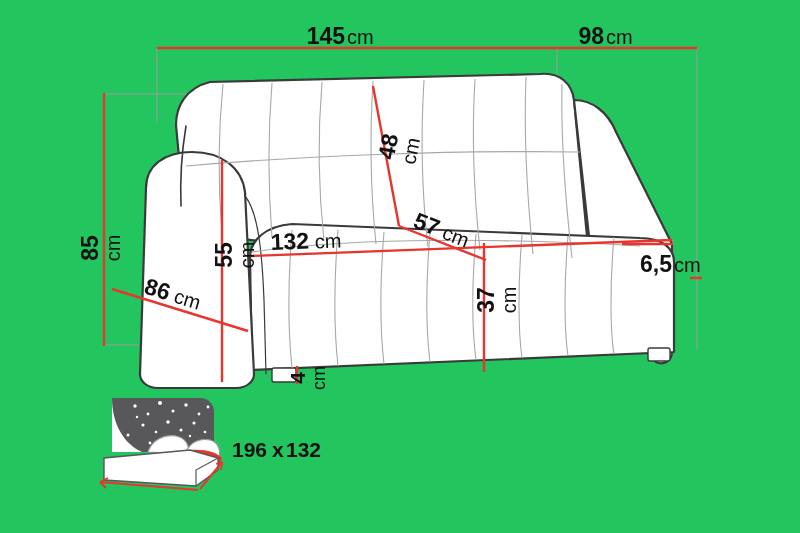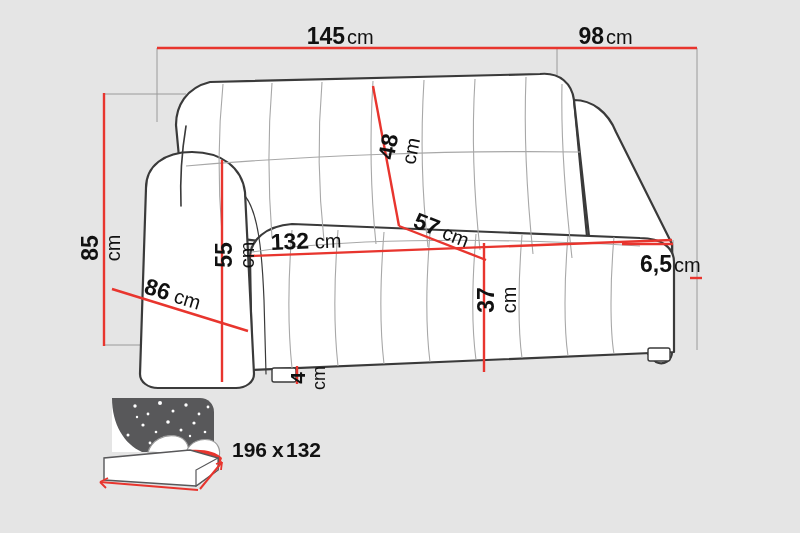--- a/index.html
+++ b/index.html
@@ -7,21 +7,21 @@
     padding: 0;
     background: #ffffff;
   }
   body {
     font-family: "Liberation Sans", sans-serif;
   }
   #canvas {
     position: relative;
     width: 800px;
     height: 533px;
-    background: #e5e5e5;
+    background: #22c55e;
     overflow: hidden;
   }
   svg { display: block; }
 
   
   .dim-num {
     font-family: "Liberation Sans", sans-serif;
     font-weight: bold;
     fill: #111111;
   }

